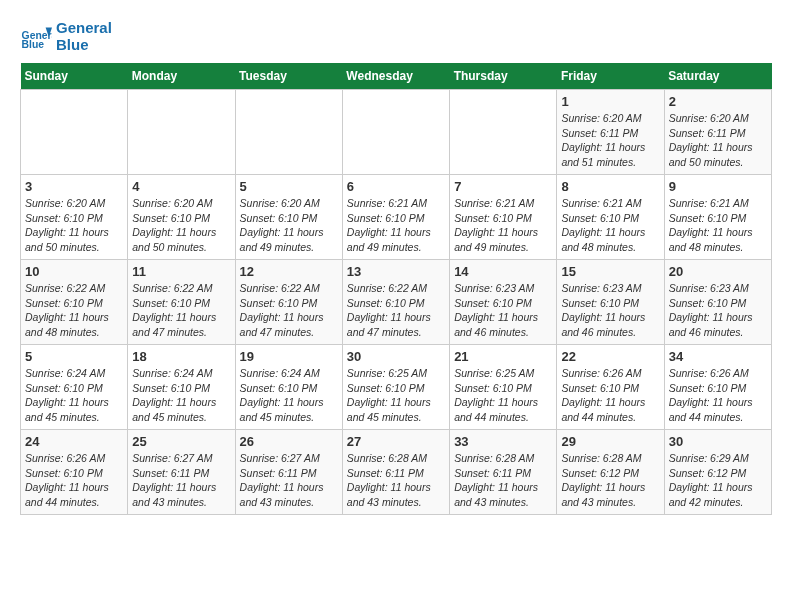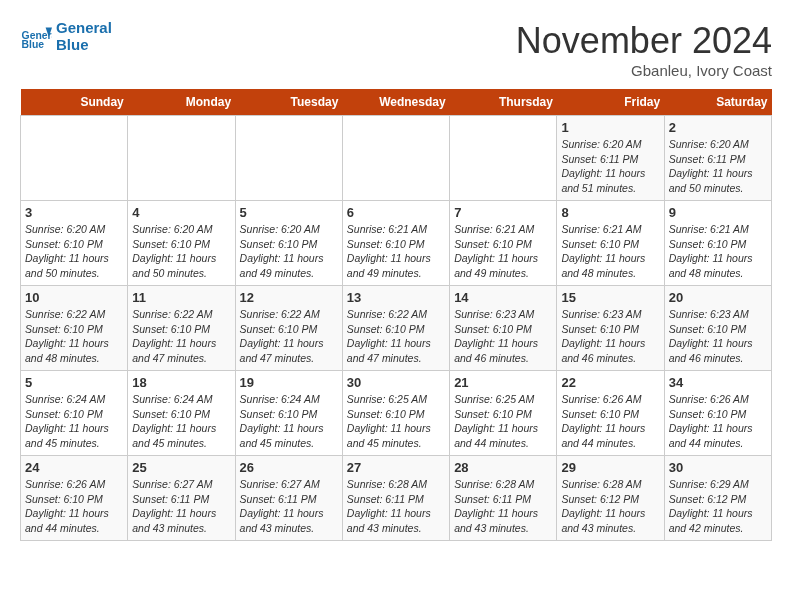--- a/index.html
+++ b/index.html
@@ -36,24 +36,24 @@
     .location {
       font-size: 15px;
       color: #555;
     }
     table {
       width: 100%;
       border-collapse: collapse;
       font-size: 11px;
     }
     thead tr th {
-      background-color: #c2410c;
+      background-color: #15803d;
       color: #fff;
       padding: 6px 4px;
-      text-align: right;
+      text-align: left;
       font-size: 12px;
       font-weight: bold;
     }
     tbody tr td {
       border: 1px solid #ccc;
       vertical-align: top;
       padding: 4px;
       width: 106px;
       height: 85px;
       background: #fff;
@@ -85,24 +85,20 @@
     <svg class="logo-icon" viewBox="0 0 40 40">
       <text x="2" y="22" font-size="13" font-weight="bold" fill="#1a6fad">General</text>
       <text x="2" y="34" font-size="13" font-weight="bold" fill="#1a6fad">Blue</text>
       <polygon points="32,8 40,8 36,20" fill="#1a6fad"></polygon>
     </svg>
     <div>
       <div style="font-size:15px;font-weight:bold;color:#1a6fad;line-height:1.1">General</div>
       <div style="font-size:15px;font-weight:bold;color:#1a6fad;line-height:1.1">Blue</div>
     </div>
   </div>
-  <div class="title-block">
-    <div class="month-title">November 2024</div>
-    <div class="location">Gbanleu, Ivory Coast</div>
-  </div>
 </div>
 
 <table>
   <thead>
     <tr>
     <th>Sunday</th>
         <th>Monday</th>
         <th>Tuesday</th>
         <th>Wednesday</th>
         <th>Thursday</th>
@@ -281,21 +277,21 @@
 Sunset: 6:11 PM
 Daylight: 11 hours and 43 minutes.</div>
         </td>
         <td>
           <div class="day-num">27</div>
           <div class="day-info" style="white-space: pre-line;">Sunrise: 6:28 AM
 Sunset: 6:11 PM
 Daylight: 11 hours and 43 minutes.</div>
         </td>
         <td>
-          <div class="day-num">28</div>
+          <div class="day-num">33</div>
           <div class="day-info" style="white-space: pre-line;">Sunrise: 6:28 AM
 Sunset: 6:11 PM
 Daylight: 11 hours and 43 minutes.</div>
         </td>
         <td>
           <div class="day-num">29</div>
           <div class="day-info" style="white-space: pre-line;">Sunrise: 6:28 AM
 Sunset: 6:12 PM
 Daylight: 11 hours and 43 minutes.</div>
         </td>

